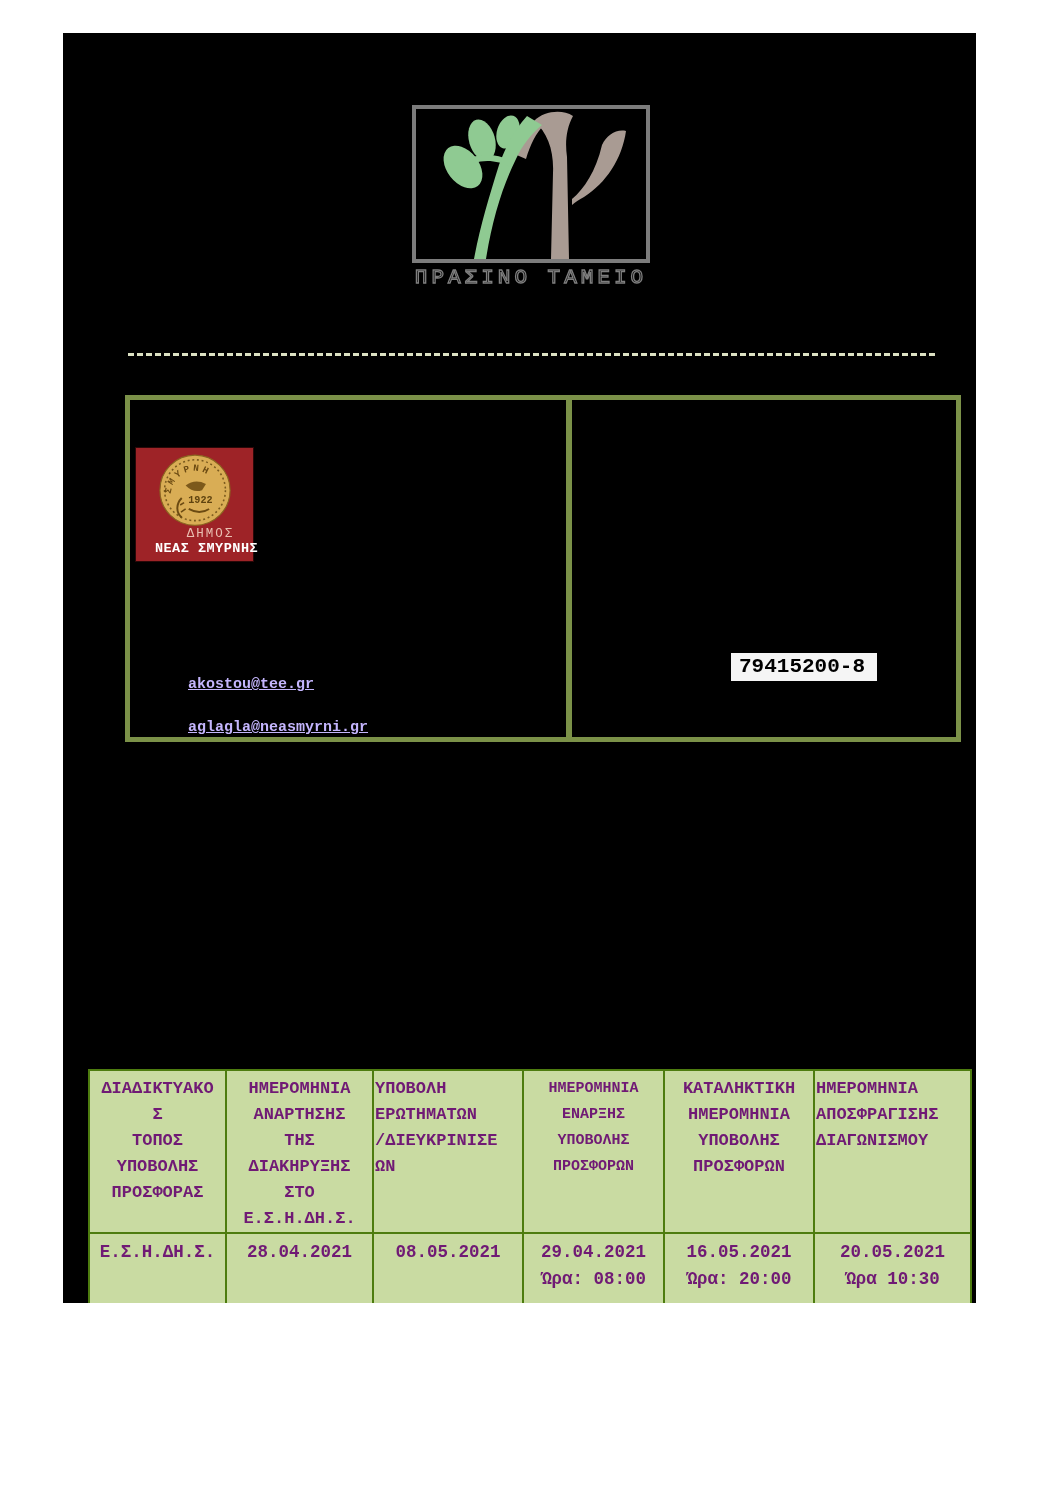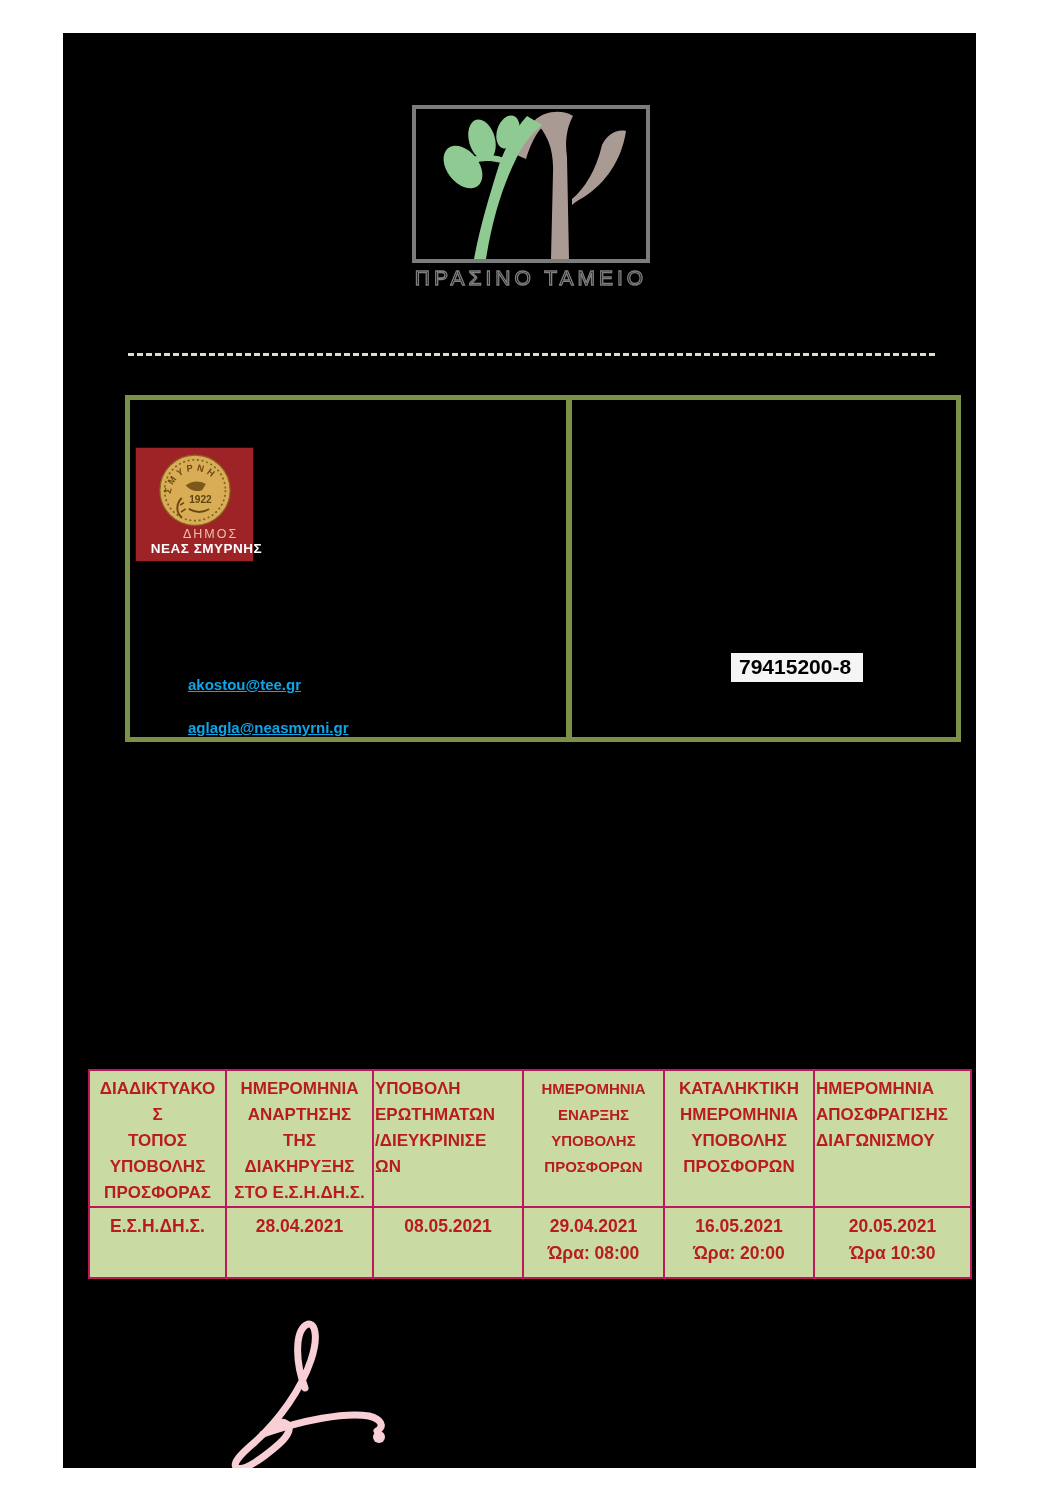--- a/index.html
+++ b/index.html
@@ -1,18 +1,18 @@
 <!DOCTYPE html>
 <html><head>
 <meta charset="utf-8">
 <style>
   * { margin:0; padding:0; box-sizing:border-box; }
   body { background:#ffffff; font-family:"Liberation Sans","DejaVu Sans",sans-serif; }
   .canvas { position:relative; width:1058px; height:1495px; background:#ffffff; overflow:hidden; }
-  .page { position:absolute; left:63px; top:33px; width:913px; height:1435px; background:#000000; overflow:hidden; }
+  .page { position:absolute; left:63px; top:33px; width:913px; height:1270px; background:#000000; overflow:hidden;font-family:Liberation Mono, monospace; }
 
   
   .gf-box { position:absolute; left:349px; top:72px; width:238px; height:158px;
             border:4px solid #7c7c7c; background:#000; }
   .gf-box svg { width:100%; height:100%; display:block; }
   .gf-caption { position:absolute; left:334px; top:233px; width:268px; text-align:center;
                 font-size:21px; font-weight:500; letter-spacing:4px; color:#000;
                 -webkit-text-stroke:1.3px #7f7f7f; white-space:nowrap; }
 
   
@@ -25,33 +25,33 @@
   .info-divider { position:absolute; left:436px; top:0; width:6px; height:337px; background:#7b9148; }
 
   .muni-logo { position:absolute; left:5px; top:47px; width:119px; height:115px;
                background:#9e2327; border:1px solid #2a0808; }
   .muni-logo .coin { position:absolute; left:20px; top:6px; width:78px; height:74px; }
   .muni-line1 { position:absolute; left:16px; top:79px; width:100%; text-align:center;
                 color:#eac0b2; font-size:12.5px; letter-spacing:2px; }
   .muni-line2 { position:absolute; left:12px; top:93px; width:100%; text-align:center;
                 color:#ffffff; font-size:13.5px; font-weight:700; letter-spacing:0.5px; }
 
-  .email-link { position:absolute; left:58px; color:#0ea5e9; font-size:15px; font-weight:700;
+  .email-link { position:absolute; left:58px; color:#c4b5fd; font-size:15px; font-weight:700;
                 text-decoration:underline; white-space:nowrap; }
   .email-1 { top:276px; }
   .email-2 { top:319px; }
 
   .cpv-chip { position:absolute; left:601px; top:253px; background:#f5f5f5; color:#000;
               font-size:21px; font-weight:700; padding:2px 12px 3px 8px; white-space:nowrap; }
 
   
   .tbl { position:absolute; left:25px; top:1036px; border-collapse:collapse; table-layout:fixed;
          width:882px; }
-  .tbl td { background:#c9dba2; border:2px solid #be185d; vertical-align:top;
-            font-weight:700; color:#b91c1c; font-size:17px; line-height:26px;
+  .tbl td { background:#c9dba2; border:2px solid #4d7c0f; vertical-align:top;
+            font-weight:700; color:#701a75; font-size:17px; line-height:26px;
             text-align:center; white-space:pre-line; padding-top:5px; overflow:hidden; }
   .tbl tr.hdr td { height:132px; }
   .tbl tr.data td { height:71px; line-height:27px; font-size:17.5px; }
   .tbl td.left { text-align:left; padding-left:1px; }
   .tbl td.small { font-size:15px; }
 
   
   .signature { position:absolute; left:162px; top:1285px; width:172px; height:150px; }
   .signature svg { width:100%; height:100%; display:block; }
 </style>

